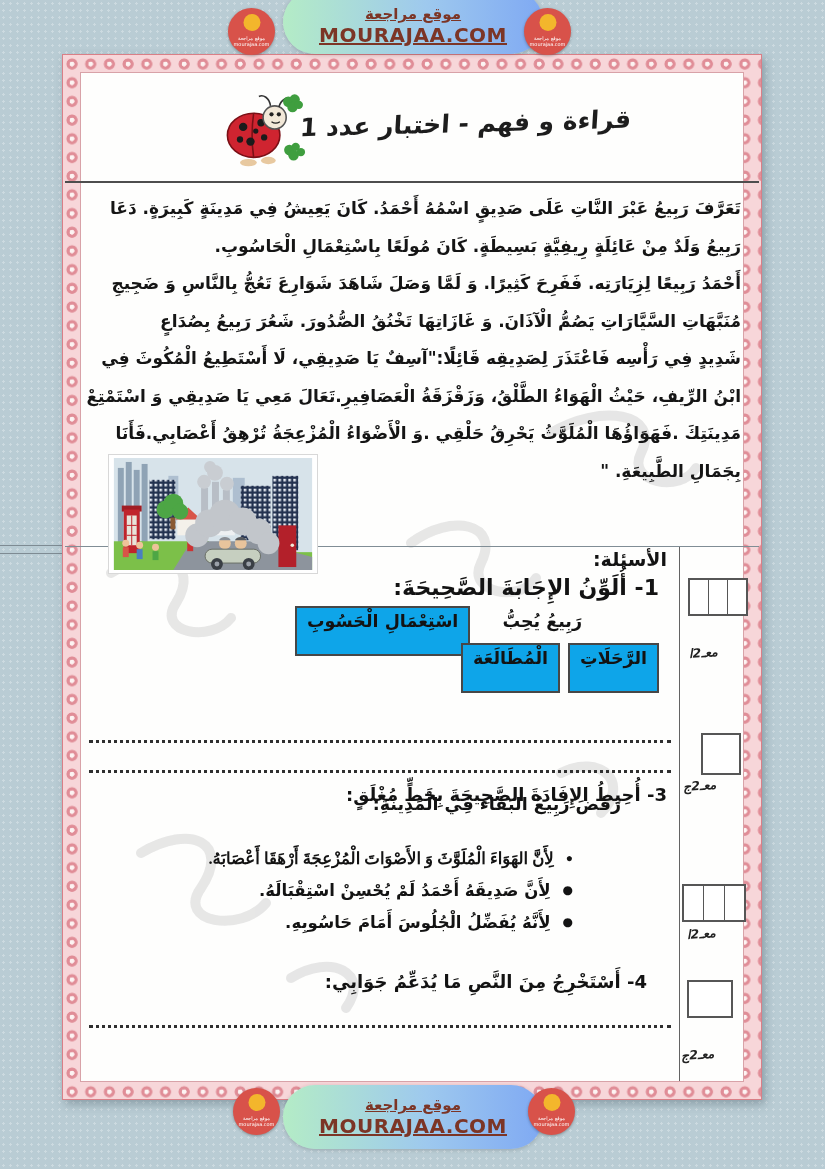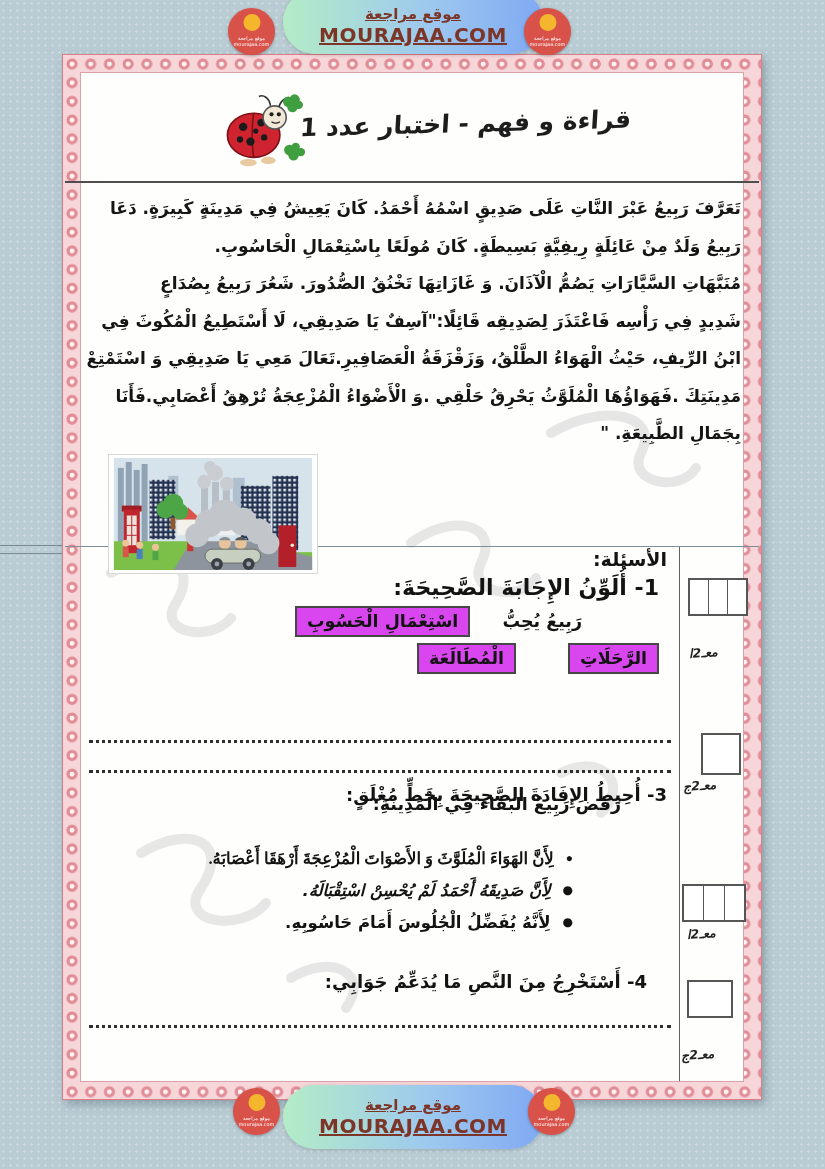--- a/index.html
+++ b/index.html
@@ -50,27 +50,27 @@
   .q-header { top:475px; right:76px; font-size:19px; }
   .q1-prompt { top:502px; right:84px; font-size:22px; }
   .q2-prompt { top:619px; right:92px; font-size:18px; }
   .q3-prompt { top:711px; right:76px; font-size:18px; }
   .q3-stem   { top:721px; right:122px; font-size:17.5px; }
   .q4-prompt { top:898px; right:96px; font-size:18px; }
 
   .q1-row { position:absolute; direction:rtl; white-space:nowrap; font-weight:bold; font-size:17.5px; color:#131313; }
   .row1 { top:533px; right:161px; }
   .row2 { top:570px; right:84px; }
-  .opt-box { display:inline-block; border:2px solid #474747; background:#d946ef; padding:3px 10px 4px;margin-left:44px; }
+  .opt-box { display:inline-block; border:2px solid #474747; background:#0ea5e9; padding:3px 10px 23px; }
   .row1 .opt-box { margin-right:26px; }
   .row2 .opt-box + .opt-box { margin-right:2px; }
 
   .bullet { position:absolute; right:170px; direction:rtl; white-space:nowrap;
     font-size:16.5px; font-weight:bold; color:#131313; }
-  .b1 { top:776px;font-family:Liberation Serif, serif; } .b2 { top:808px;font-style:italic; } .b3 { top:840px; }
+  .b1 { top:776px;font-family:Liberation Serif, serif; } .b2 { top:808px; } .b3 { top:840px; }
   .blt { font-size:12px; vertical-align:2px; margin-left:12px; }
 
   .dotted { position:absolute; left:8px; width:582px; height:0; border-bottom:3.5px dotted #2f2f2f; }
   .d1 { top:667px; } .d2 { top:697px; } .d3 { top:952px; }
 
   
   .sbox { position:absolute; border:2px solid #565656; background:#fff; display:flex; }
   .sbox i { flex:1; border-left:1.5px solid #565656; }
   .sbox i:first-child { border-left:none; }
   .sb1 { left:607px; top:505px; width:60px; height:38px; }
@@ -157,20 +157,21 @@
               <circle cx="83" cy="62" r="4"></circle>
           </g>
         </svg>
       </div>
       <div class="exam-title">قراءة و فهم - اختبار عدد 1</div>
       <div class="title-rule"></div>
 
       <div class="passage">
         <div class="pline">تَعَرَّفَ رَبِيعُ عَبْرَ النَّاتِ عَلَى صَدِيقٍ اسْمُهُ أَحْمَدُ. كَانَ يَعِيشُ فِي مَدِينَةٍ كَبِيرَةٍ. دَعَا</div>
         <div class="pline">رَبِيعُ وَلَدٌ مِنْ عَائِلَةٍ رِيفِيَّةٍ بَسِيطَةٍ. كَانَ مُولَعًا بِاسْتِعْمَالِ الْحَاسُوبِ.</div>
+        <div class="pline">أَحْمَدُ رَبِيعًا لِزِيَارَتِه. فَفَرِحَ كَثِيرًا. وَ لَمَّا وَصَلَ شَاهَدَ شَوَارِعَ تَعُجُّ بِالنَّاسِ وَ ضَجِيجِ</div>
         <div class="pline">مُنَبَّهَاتِ السَّيَّارَاتِ يَصُمُّ الْآذَانَ. وَ غَازَاتِهَا تَخْنُقُ الصُّدُورَ. شَعُرَ رَبِيعُ بِصُدَاعٍ</div>
         <div class="pline">شَدِيدٍ فِي رَأْسِه فَاعْتَذَرَ لِصَدِيقِه قَائِلًا:"آسِفٌ يَا صَدِيقِي، لَا أَسْتَطِيعُ الْمُكُوثَ فِي</div>
         <div class="pline">ابْنُ الرِّيفِ، حَيْثُ الْهَوَاءُ الطَّلْقُ، وَزَقْزَقَةُ الْعَصَافِيرِ.تَعَالَ مَعِي يَا صَدِيقِي وَ اسْتَمْتِعْ</div>
         <div class="pline">مَدِينَتِكَ .فَهَوَاؤُهَا الْمُلَوَّثُ يَحْرِقُ حَلْقِي .وَ الْأَضْوَاءُ الْمُزْعِجَةُ تُرْهِقُ أَعْصَابِي.فَأَنَا</div>
         <div class="pline">بِجَمَالِ الطَّبِيعَةِ. "</div>
       </div>
 
       <div class="q-rule"></div>
       <div class="score-vline"></div>
 

